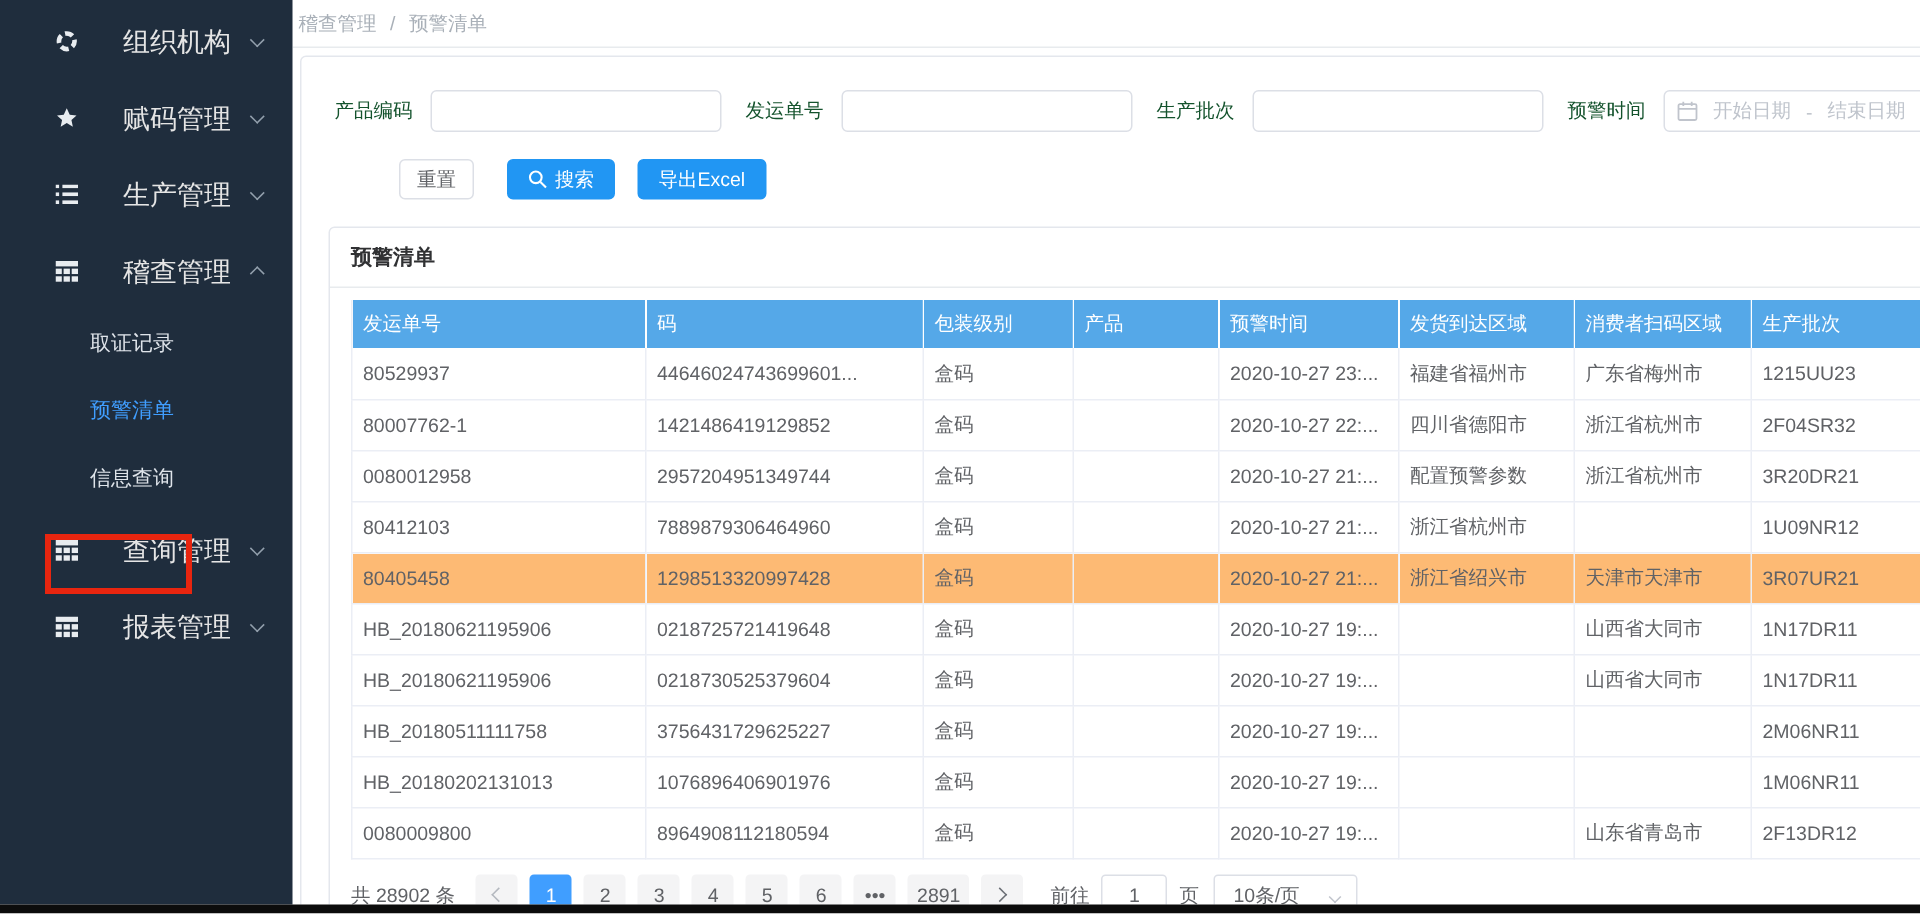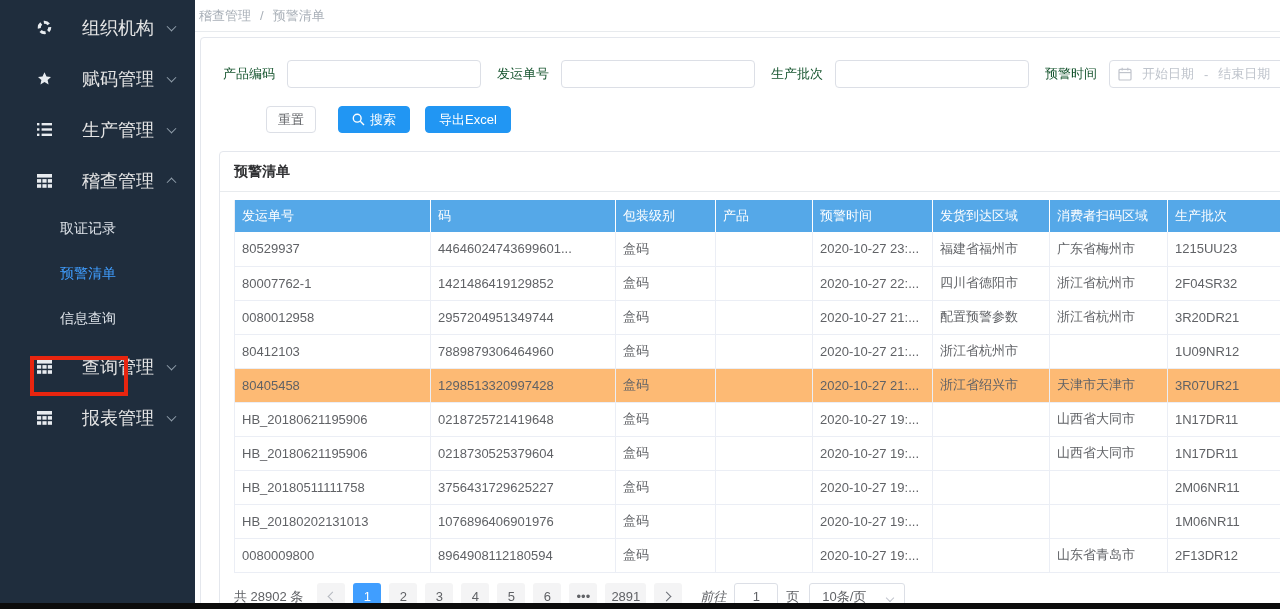--- a/index.html
+++ b/index.html
@@ -57,21 +57,21 @@
 
   
   .pager { display:flex; align-items:center; margin:10px 0 0 14px; color:#606266; }
   .total { margin-right:10px; }
   .pg-item { min-width:28px; height:28px; background:#f4f4f5; border-radius:3px; margin:0 4px; display:inline-flex; align-items:center; justify-content:center; color:#606266; cursor:pointer; padding:0 6px; font-size:13px; }
   .pg-item.active { background:#409eff; color:#fff; }
   .pg-arrow { position:relative; }
   .pg-arrow span { width:7px; height:7px; display:block; }
   .arr-left  { border-left:1.6px solid #b4b8bf; border-bottom:1.6px solid #b4b8bf; transform:rotate(45deg); margin-left:3px; }
   .arr-right { border-right:1.6px solid #6b6f76; border-bottom:1.6px solid #6b6f76; transform:rotate(-45deg); margin-right:3px; }
-  .goto-label { margin-left:14px;font-style:italic; }
+  .goto-label { margin-left:14px; }
   .goto-input { width:44px; height:28px; border:1px solid #dcdfe6; border-radius:3px; text-align:center; margin:0 8px; outline:none; color:#606266; font-size:13px; }
   .size-select { position:relative; width:96px; height:28px; border:1px solid #dcdfe6; border-radius:3px; margin-left:10px; display:flex; align-items:center; padding-left:12px; color:#606266; cursor:pointer; }
   .size-select .chev { position:absolute; right:11px; top:11px; width:6px; height:6px; border-right:1.4px solid #c0c4cc; border-bottom:1.4px solid #c0c4cc; transform:rotate(45deg); }
 </style>
 </head>
 <body>
 
 <div class="sidebar">
   <div class="menu">
       <div class="menu-item">

